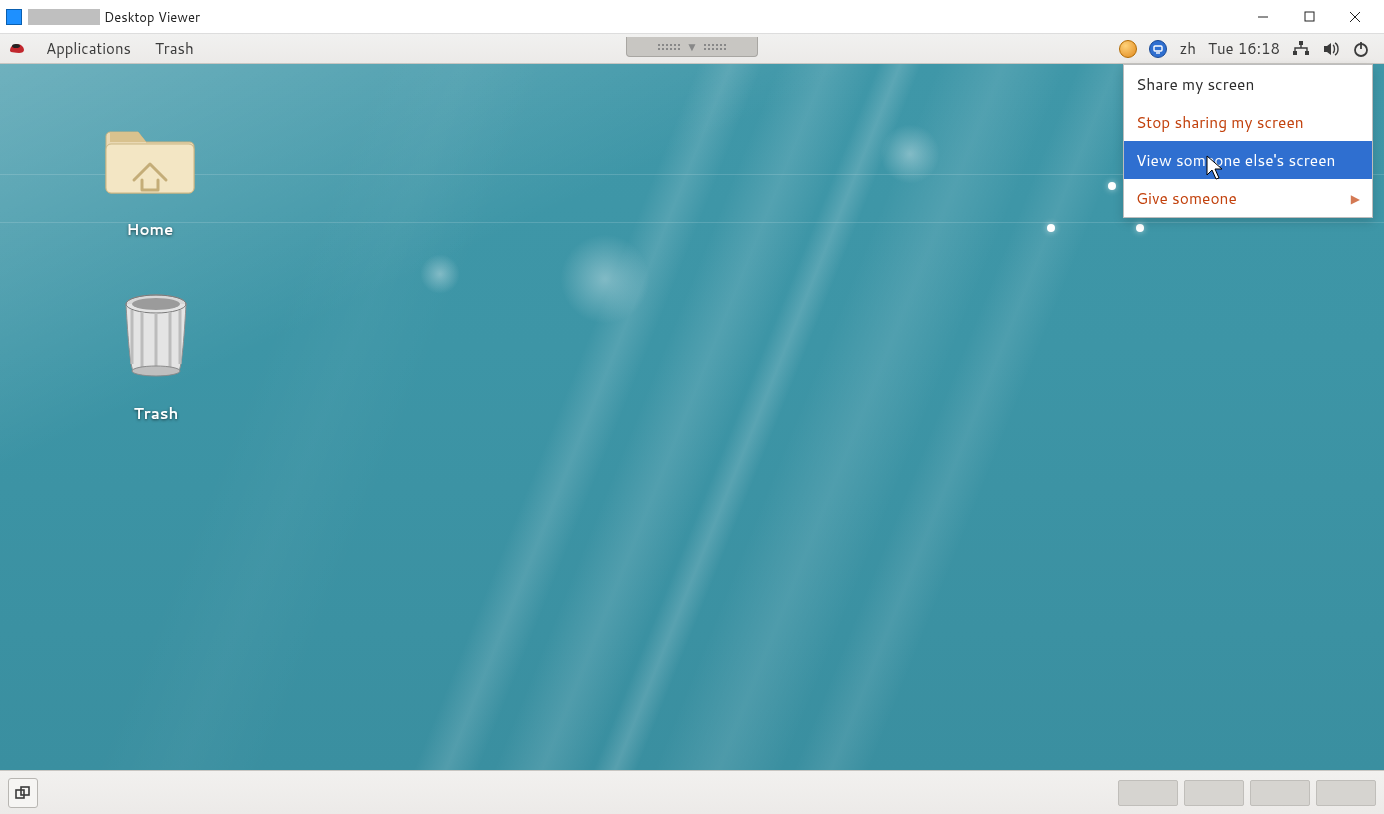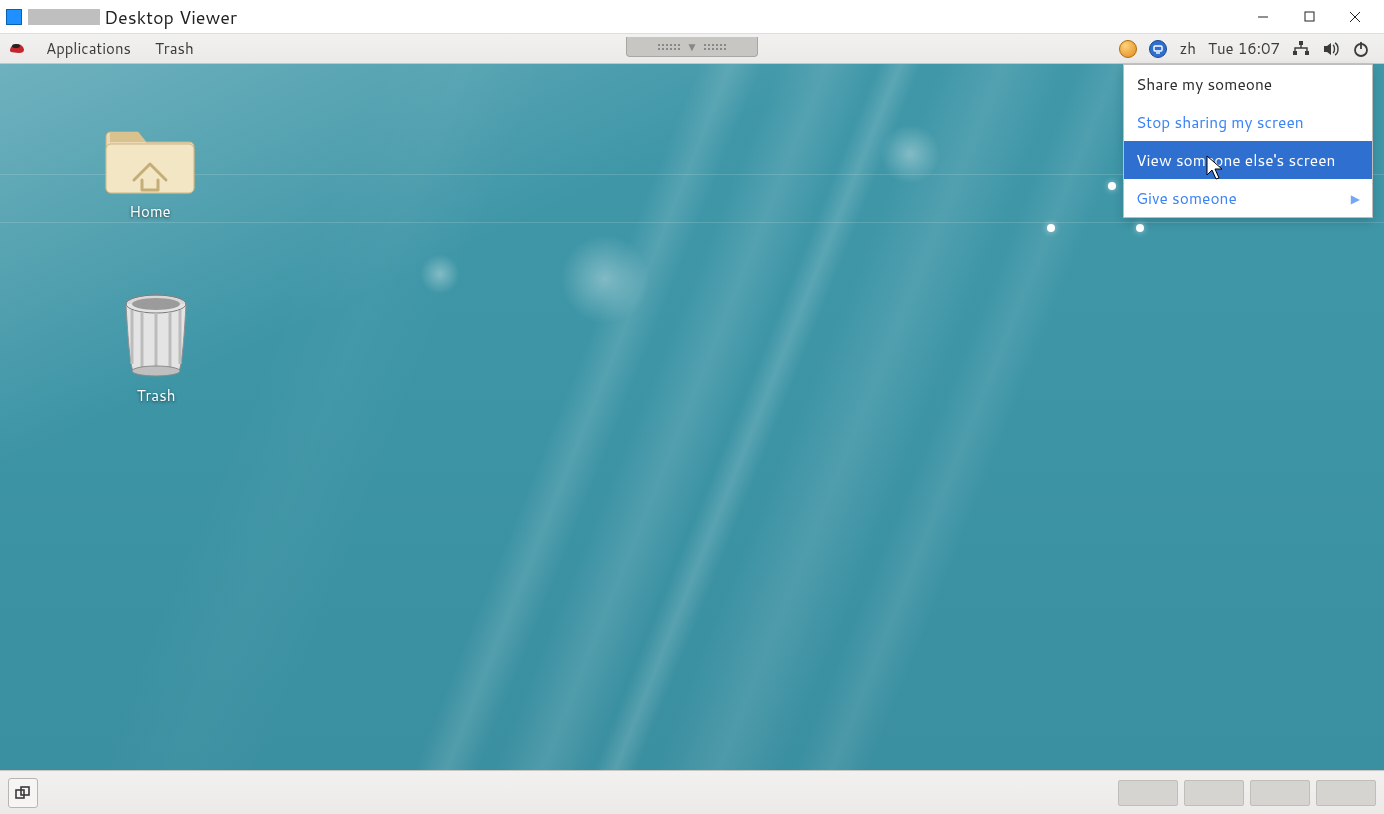--- a/index.html
+++ b/index.html
@@ -1,21 +1,21 @@
 <!DOCTYPE html>
 <html><head>
 <meta charset="utf-8">
 <style>
 * { margin: 0; padding: 0; box-sizing: border-box; font-family: "Segoe UI", "Cantarell", sans-serif; }
 html, body { width: 1384px; height: 814px; overflow: hidden; background: #fff; }
 
 
 .outer-titlebar {
   height: 34px; display: flex; align-items: center; background: #fff;
-  border-bottom: 1px solid #ddd; padding: 0 6px; font-size: 18px;
+  border-bottom: 1px solid #ddd; padding: 0 6px; font-size: 13px;
 }
 .outer-titlebar .app-icon {
   width: 16px; height: 16px; background: #1e90ff; border: 1px solid #0a5fb0; margin-right: 6px;
 }
 .outer-titlebar .title-redact {
   width: 72px; height: 16px; background: #bfbfbf; margin-right: 4px;
 }
 .outer-titlebar .title-text { color: #222; }
 .outer-titlebar .spacer { flex: 1; }
 .win-btn {
@@ -91,35 +91,35 @@
 .n1{left:1047px; top:160px;} .n2{left:1136px; top:160px;} .n3{left:1108px; top:118px;}
 .bokeh{position:absolute;border-radius:50%;background:radial-gradient(circle, rgba(255,255,255,.35), rgba(255,255,255,0) 70%);}
 .b1{width:90px;height:90px;left:560px;top:170px;}
 .b2{width:60px;height:60px;left:880px;top:60px;}
 .b3{width:40px;height:40px;left:420px;top:190px;}
 
 .desktop-icon {
   position: absolute; width: 120px; text-align: center; color: #fff;
   font-size: 15px; text-shadow: 0 1px 3px rgba(0,0,0,.6);
 }
-.desktop-icon .label { margin-top: 0; }
+.desktop-icon .label { margin-top: 18px; font-weight: bold; }
 .home-icon { left: 90px; top: 50px; }
 .trash-icon { left: 96px; top: 228px; }
 
 
 .popup {
   position: absolute; right: 11px; top: 64px; 
   width: 250px; background: #fff; border: 1px solid #bdbdbd;
   box-shadow: 0 4px 10px rgba(0,0,0,.15); font-size: 15.5px; color: #2b2b2b;
   z-index: 50;
 }
 .popup-item {
   padding: 8px 12px; display: flex; align-items: center; justify-content: space-between;
 }
-.popup-item.disabled { color: #3b82f6; }
+.popup-item.disabled { color: #c2410c; }
 .popup-item.highlight { background: #2f6fd0; color: #fff; }
 .popup-item .sub-arrow { color: inherit; font-size: 12px; opacity:.7;}
 
 
 .cursor{position:absolute; left:1206px; top:155px; z-index:60; pointer-events:none;}
 
 
 .bottom-bar {
   height: 44px; background: linear-gradient(#f2f1ef, #eceae8);
   border-top: 1px solid #c8c6c2; display: flex; align-items: center;
@@ -213,21 +213,21 @@
       </span>
     <span class="ico">
       <span class="share-badge">
           <svg width="10" height="10" viewBox="0 0 10 10" fill="none" stroke-width="1.4">
             <rect x="1" y="2" width="8" height="5" rx="1"></rect>
             <line x1="3" y1="9" x2="7" y2="9"></line>
           </svg>
         </span>
     </span>
     <span class="lang">zh</span>
-    <span class="clock">Tue 16:07</span>
+    <span class="clock">Tue 16:18</span>
     <span class="ico">
       <svg width="18" height="18" viewBox="0 0 18 18" fill="#3b3b3b">
           <rect x="7" y="1" width="4" height="4"></rect>
           <rect x="1" y="11" width="4" height="4"></rect>
           <rect x="13" y="11" width="4" height="4"></rect>
           <path d="M9 5 V8 M3 11 V8 H15 V11" stroke="#3b3b3b" stroke-width="1.4" fill="none"></path>
         </svg>
     </span>
     <span class="ico">
       <svg width="18" height="18" viewBox="0 0 18 18" fill="#3b3b3b">
@@ -280,21 +280,21 @@
       <ellipse cx="39" cy="12" rx="24" ry="6" fill="#9b9b9b"></ellipse>
       <path d="M15 18 V72 M25 20 V76 M39 21 V78 M53 20 V76 M63 18 V72" stroke="#bcbcbc" stroke-width="3"></path>
       <ellipse cx="39" cy="79" rx="24" ry="5" fill="#bfbfbf" stroke="#8a8a8a"></ellipse>
     </svg>
     <div class="label">Trash</div>
   </div>
 </div>
 
 <div class="popup">
   <div class="popup-item">
-    <span>Share my someone</span>
+    <span>Share my screen</span>
   </div>
   <div class="popup-item disabled">
     <span>Stop sharing my screen</span>
   </div>
   <div class="popup-item highlight">
     <span>View someone else's screen</span>
   </div>
   <div class="popup-item disabled">
     <span>Give someone</span>
     <span class="sub-arrow">▶</span>

